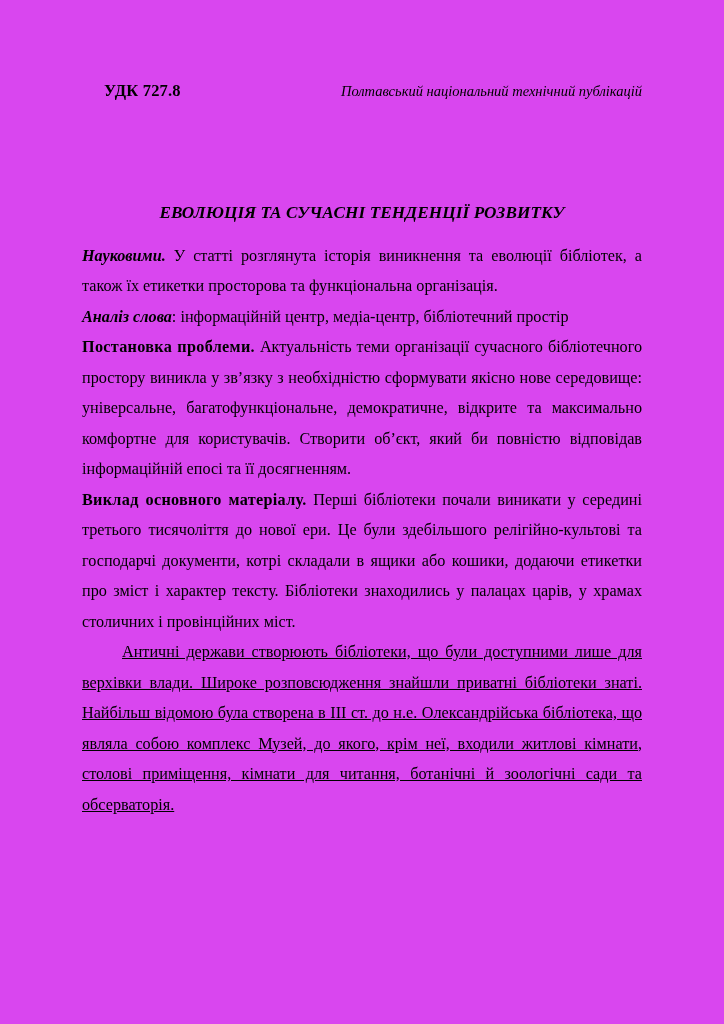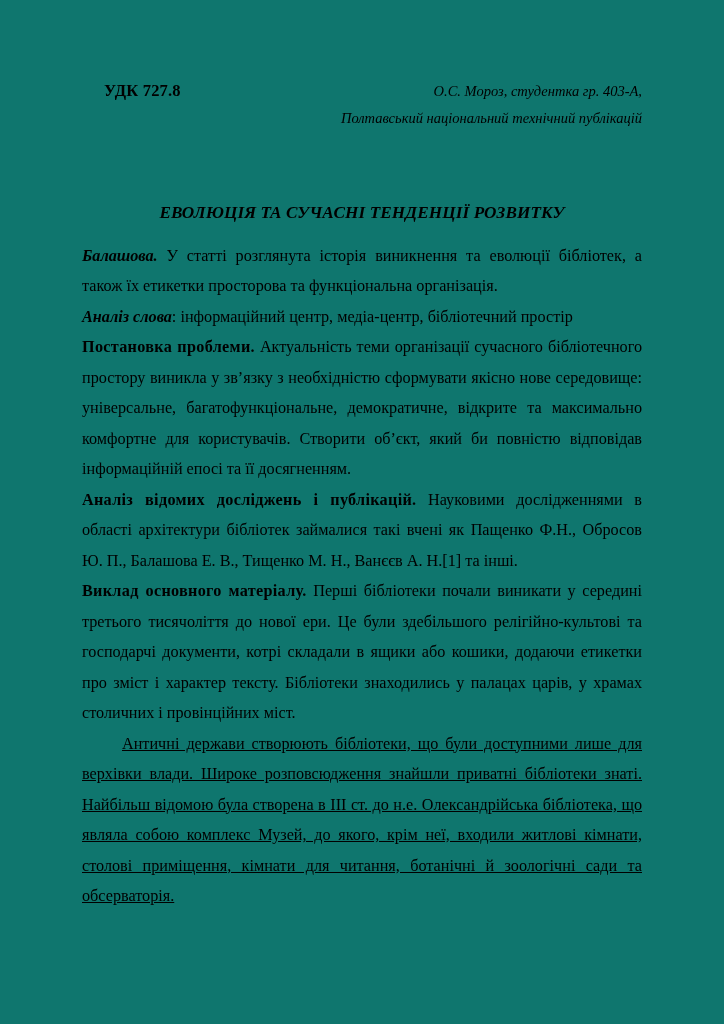--- a/index.html
+++ b/index.html
@@ -11,21 +11,21 @@
   body {
     font-family: "Liberation Serif", "DejaVu Serif", serif;
     color: #000000;
     -webkit-font-smoothing: antialiased;
   }
   .page {
     position: relative;
     width: 724px;
     height: 1024px;
     margin: 0 auto;
-    background: #0f766e;
+    background: #d946ef;
     overflow: hidden;
     box-sizing: border-box;
   }
   .content {
     position: absolute;
     left: 82px;
     top: 78px;
     width: 560px;
   }
 
@@ -89,35 +89,33 @@
 </head>
 <body>
 
 <div class="page">
   <div class="content">
 
     <div class="masthead">
       <div class="udk">УДК 727.8</div>
 
       <div class="byline">
-        <span class="line">О.С. Мороз, студентка гр. 403-А,</span>
         <span class="line">Полтавський національний технічний публікацій</span>
       </div>
     </div>
 
     <h1 class="doc-title">
       <span class="tline">ЕВОЛЮЦІЯ ТА СУЧАСНІ ТЕНДЕНЦІЇ РОЗВИТКУ</span>
     </h1>
 
-    <p class="para first-block"><span class="lead">Балашова.</span><span> У статті розглянута історія виникнення та еволюції бібліотек, а також їх етикетки просторова та функціональна організація.</span></p>
+    <p class="para first-block"><span class="lead">Науковими.</span><span> У статті розглянута історія виникнення та еволюції бібліотек, а також їх етикетки просторова та функціональна організація.</span></p>
 
-    <p class="para"><span class="lead">Аналіз слова</span><span>: інформаційний центр, медіа-центр, бібліотечний простір</span></p>
+    <p class="para"><span class="lead">Аналіз слова</span><span>: інформаційній центр, медіа-центр, бібліотечний простір</span></p>
 
     <p class="para"><span class="lead-spaced">Постановка проблеми.</span><span> Актуальність теми організації сучасного бібліотечного простору виникла у зв’язку з необхідністю сформувати якісно нове середовище: універсальне, багатофункціональне, демократичне, відкрите та максимально комфортне для користувачів. Створити об’єкт, який би повністю відповідав інформаційній епосі та її досягненням.</span></p>
 
-    <p class="para"><span class="lead-spaced">Аналіз відомих досліджень і публікацій.</span><span> Науковими дослідженнями в області архітектури бібліотек займалися такі вчені як Пащенко Ф.Н., Обросов Ю. П., Балашова Е. В., Тищенко М. Н., Ванєєв А. Н.[1] та інші.</span></p>
 
     <p class="para"><span class="lead-spaced">Виклад основного матеріалу.</span><span> Перші бібліотеки почали виникати у середині третього тисячоліття до нової ери. Це були здебільшого релігійно-культові та господарчі документи, котрі складали в ящики або кошики, додаючи етикетки про зміст і характер тексту. Бібліотеки знаходились у палацах царів, у храмах столичних і провінційних міст.</span></p>
 
     <p class="para indent"><span>Античні держави створюють бібліотеки, що були доступними лише для верхівки влади. Широке розповсюдження знайшли приватні бібліотеки знаті. Найбільш відомою була створена в III ст. до н.е. Олександрійська бібліотека, що являла собою комплекс Музей, до якого, крім неї, входили житлові кімнати, столові приміщення, кімнати для читання, ботанічні й зоологічні сади та обсерваторія.</span></p>
 
   </div>
 </div>
 
 </body></html>

